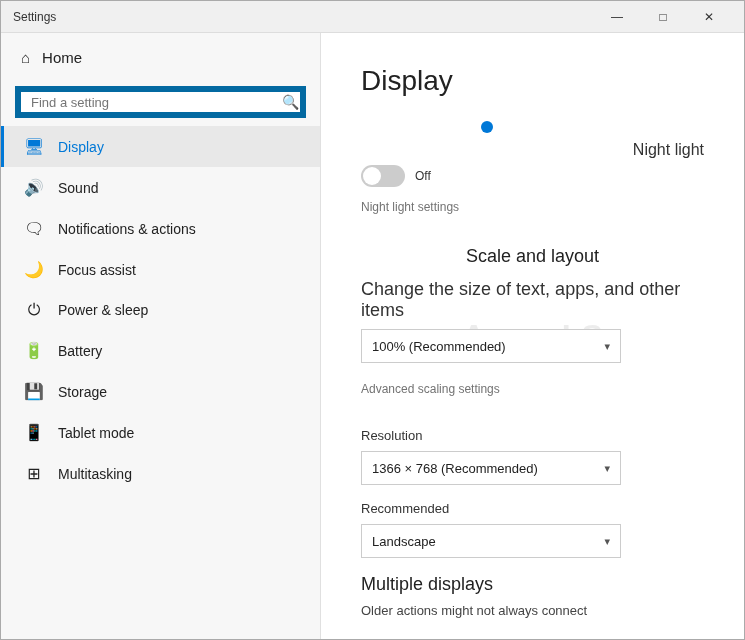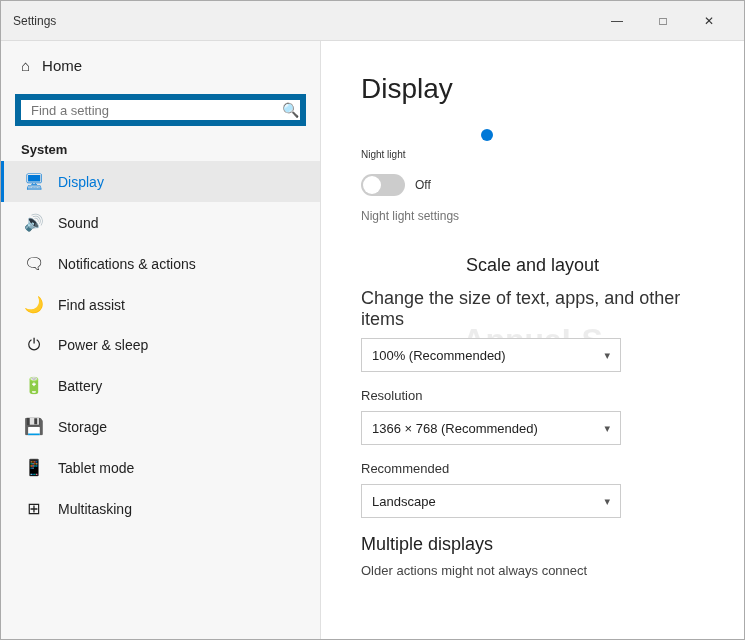--- a/index.html
+++ b/index.html
@@ -14,21 +14,21 @@
       width: 745px;
       height: 640px;
       background: #fff;
       display: flex;
       flex-direction: column;
       border: 1px solid #aaa;
       box-shadow: 0 2px 10px rgba(0,0,0,0.3);
     }
     .titlebar {
       background: #f0f0f0;
-      height: 40px;
+      height: 32px;
       display: flex;
       align-items: center;
       padding: 0 12px;
       justify-content: space-between;
       border-bottom: 1px solid #ddd;
       flex-shrink: 0;
     }
     .titlebar-title {
       font-size: 12px;
       color: #333;
@@ -144,23 +144,24 @@
       justify-content: center;
       margin-bottom: 16px;
     }
     .monitor-icon {
       width: 12px;
       height: 12px;
       background: #0078d7;
       border-radius: 50%;
     }
     .section-label {
-      font-size: 10px;
-      color: #333;
-      margin-bottom: 14px;
+      font-size: 16px;
+      color: #333;
+      margin-bottom: 6px;
+      text-align: right;
     }
     .toggle-row {
       display: flex;
       align-items: center;
       gap: 10px;
       margin-bottom: 10px;
     }
     .toggle-switch {
       width: 44px;
       height: 22px;
@@ -284,37 +285,36 @@
       <div class="sidebar-home">
         <span class="icon">⌂</span>
         <span>Home</span>
       </div>
 
       <div class="sidebar-search">
         <input type="text" placeholder="Find a setting" style="">
         <button class="search-icon-btn">🔍</button>
       </div>
 
-      <div class="sidebar-section-label">System</div>
 
       <div class="sidebar-item active">
         <span class="icon">🖥</span>
         <span>Display</span>
       </div>
       <div class="sidebar-item">
         <span class="icon">🔊</span>
         <span>Sound</span>
       </div>
       <div class="sidebar-item">
         <span class="icon">🗨</span>
         <span>Notifications &amp; actions</span>
       </div>
       <div class="sidebar-item">
         <span class="icon">🌙</span>
-        <span>Find assist</span>
+        <span>Focus assist</span>
       </div>
       <div class="sidebar-item">
         <span class="icon">⏻</span>
         <span>Power &amp; sleep</span>
       </div>
       <div class="sidebar-item">
         <span class="icon">🔋</span>
         <span>Battery</span>
       </div>
       <div class="sidebar-item">
@@ -353,20 +353,21 @@
       
       <h2 class="section-heading">Scale and layout</h2>
       <div class="sub-label">Change the size of text, apps, and other items</div>
       <div class="dropdown-container">
         <div class="dropdown">
           <span>100% (Recommended)</span>
           <span class="dropdown-arrow">▾</span>
         </div>
       </div>
 
+      <a class="link-text">Advanced scaling settings</a>
 
       
       <div class="orientation-label">Resolution</div>
       <div class="dropdown-container">
         <div class="dropdown">
           <span>1366 × 768 (Recommended)</span>
           <span class="dropdown-arrow">▾</span>
         </div>
       </div>
 

